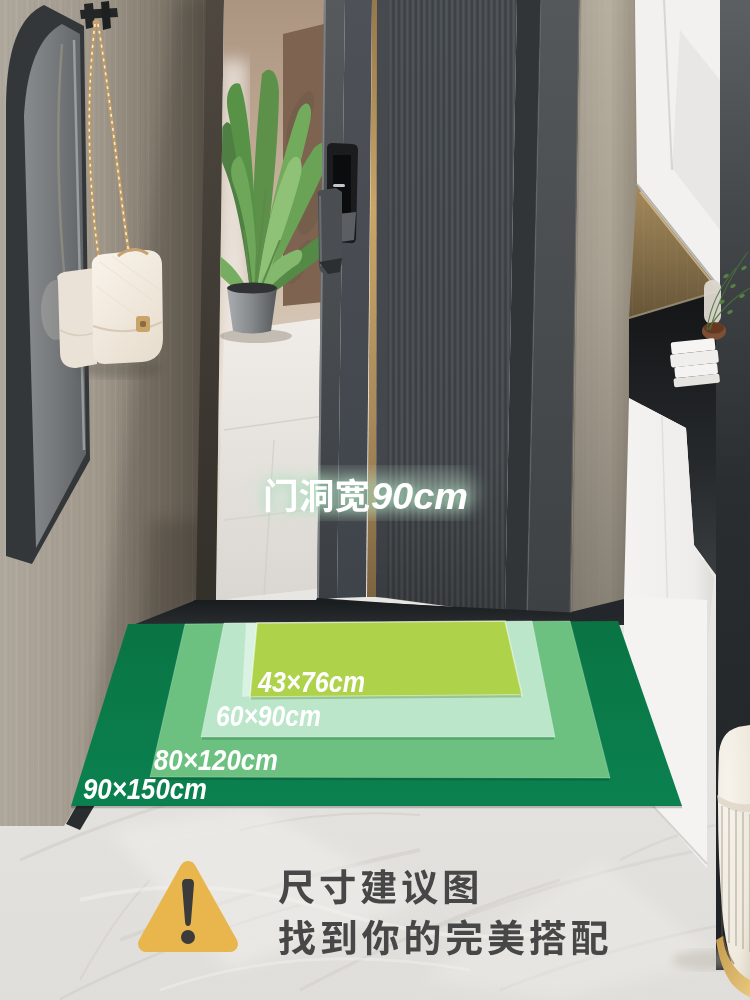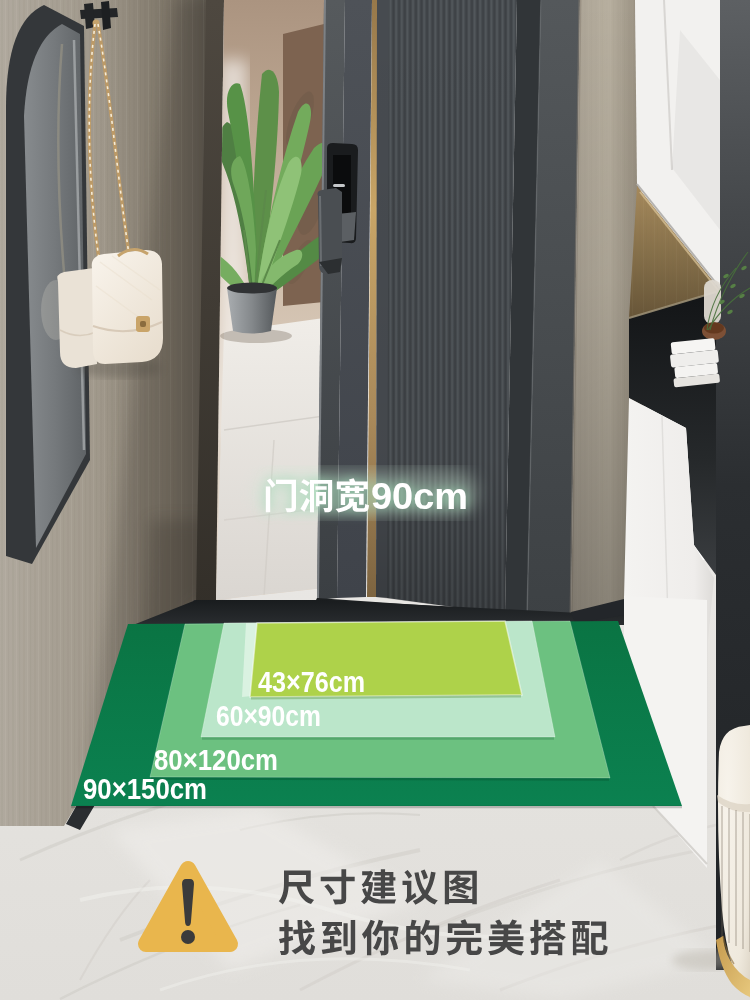--- a/index.html
+++ b/index.html
@@ -1,15 +1,15 @@
 <!DOCTYPE html>
 <html><head><meta charset="utf-8">
 <style>
 html,body{margin:0;padding:0;background:#fff;}
-#page{position:relative;width:750px;height:1000px;overflow:hidden;font-family:"Liberation Sans",sans-serif;}
+#page{position:relative;width:750px;height:1000px;overflow:hidden;font-family:"Liberation Sans",sans-serif;font-style:italic;}
 </style></head>
 <body>
 <div id="page">
 <svg width="750" height="1000" viewBox="0 0 750 1000">
 <defs>
 <linearGradient id="marbleG" x1="0" y1="0" x2="0" y2="1">
  <stop offset="0" stop-color="#e9e7e4"></stop>
           <stop offset="0.5" stop-color="#e4e2de"></stop>
           <stop offset="1" stop-color="#e0deda"></stop>
 </linearGradient>

